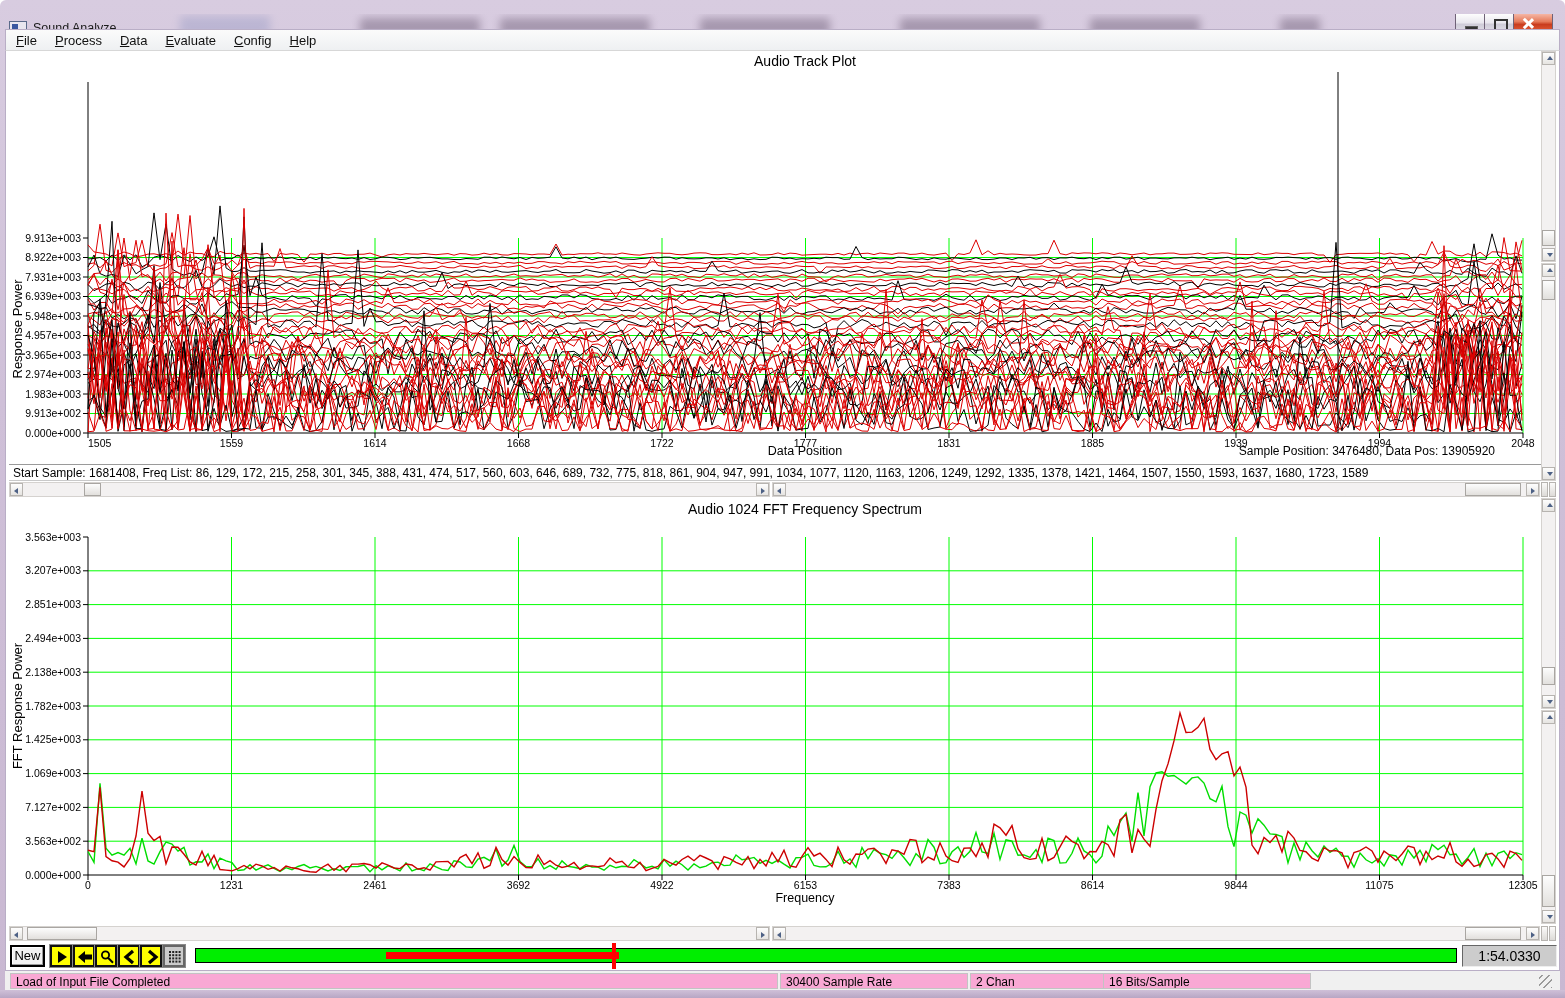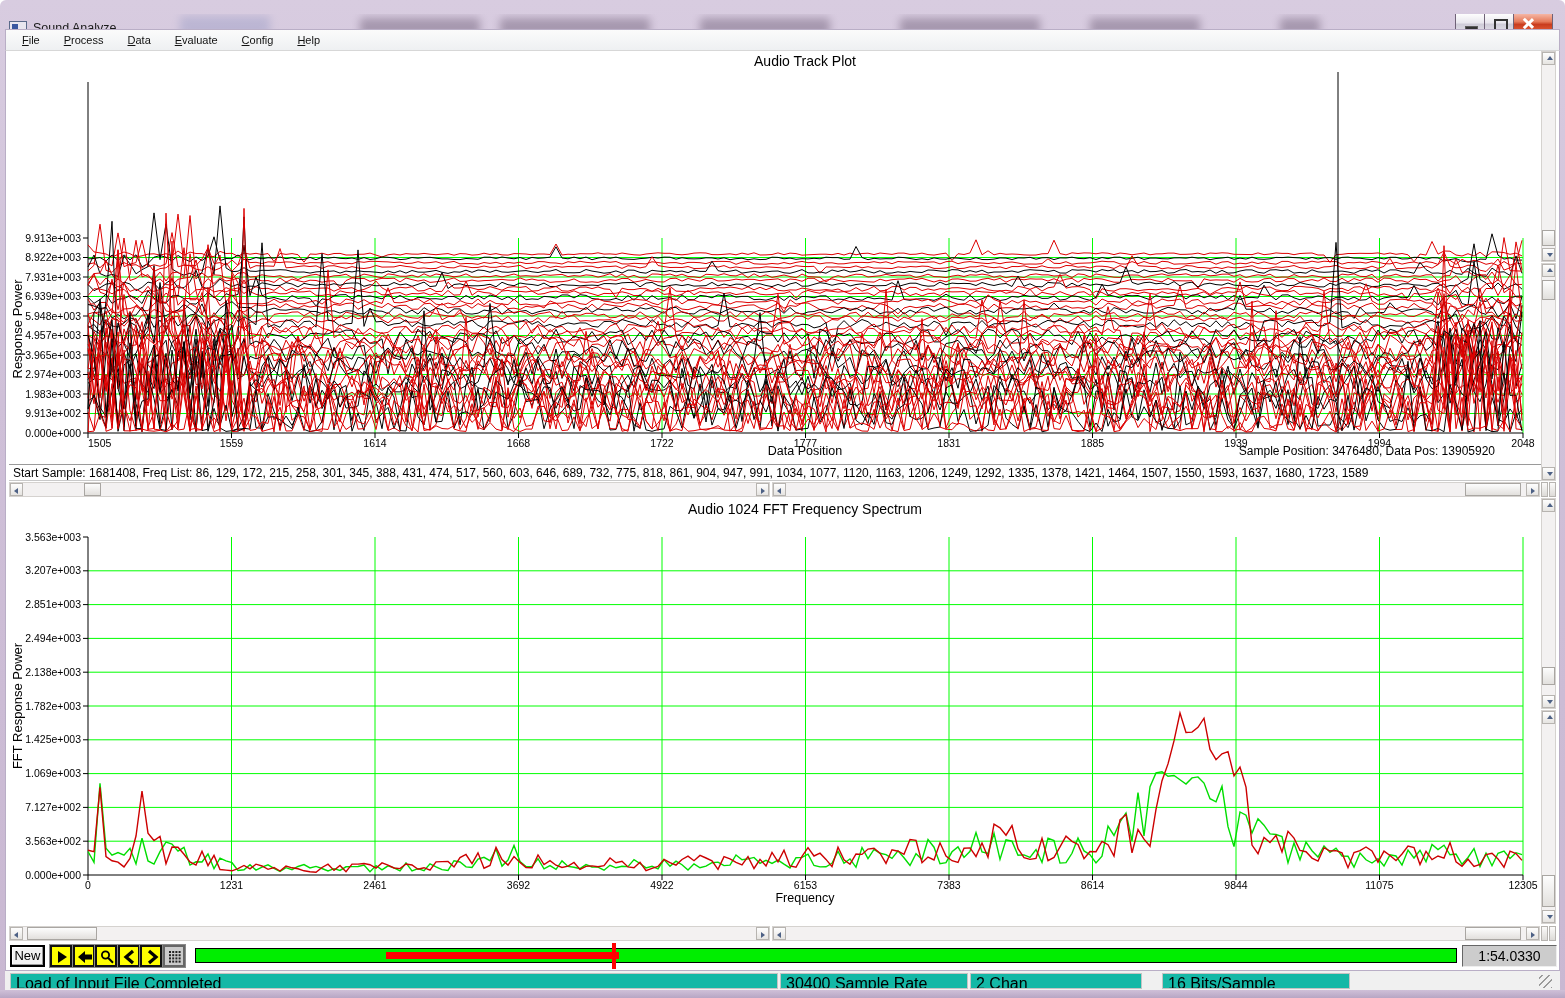--- a/index.html
+++ b/index.html
@@ -23,21 +23,21 @@
   #btn-close{left:1513px;width:40px;border-radius:0 0 3px 0;
     background:linear-gradient(180deg,#f5b6a5 0%,#e67a5a 40%,#c93c1e 55%,#e8643c 100%);}
   #btn-min .g{position:absolute;left:9px;top:12px;width:11px;height:3px;background:#333;border:1px solid #fff3;}
   #btn-max .g{position:absolute;left:9px;top:5px;width:10px;height:8px;border:2px solid #333;}
   #btn-close .g1,#btn-close .g2{position:absolute;left:13px;top:3px;width:2.5px;height:13px;background:#fff;}
   #btn-close .g1{transform:rotate(45deg);} #btn-close .g2{transform:rotate(-45deg);}
   
   #menubar{position:absolute;left:5px;top:29px;width:1555px;height:22px;
     background:linear-gradient(180deg,#fbfbfb,#eef0f2);border:1px solid #b9aec6;border-bottom:1px solid #d7d7d7;
     box-sizing:border-box;display:flex;align-items:center;}
-  .mi{font-size:11px;color:#111;padding:2px 8px;margin-left:8px;text-align:center;}
+  .mi{font-size:13px;color:#111;padding:2px 8px;margin-left:2px;text-align:center;}
   .mi u{text-decoration:underline;}
   
   #client{position:absolute;left:5px;top:51px;width:1555px;height:939px;background:#fff;
     border-left:1px solid #b9aec6;border-right:1px solid #b9aec6;box-sizing:border-box;}
   svg text{font-family:"Liberation Sans",sans-serif;}
   #pane1{position:absolute;left:9px;top:49px;}
   #pane2{position:absolute;left:9px;top:498px;}
   #track-status-line{position:absolute;left:9px;top:464px;width:1532px;height:17px;
     border-top:1px solid #9a9a9a;border-bottom:1px solid #c9c9c9;box-sizing:border-box;
     font-size:12px;color:#000;padding:1px 0 0 4px;background:#fff;white-space:nowrap;overflow:hidden;}
@@ -72,21 +72,21 @@
     border:1px solid #000;box-sizing:border-box;}
   #progress-red{position:absolute;top:3px;height:7px;background:#ff0000;}
   #progress-cursor{position:absolute;top:1px;width:4px;height:26px;background:#ff0000;}
   #time-display{position:absolute;left:1456px;top:3px;width:95px;height:22px;background:#cccccc;
     border-top:1px solid #666;border-left:1px solid #666;border-right:1px solid #eee;border-bottom:1px solid #eee;
     box-sizing:border-box;font-size:14px;color:#000;text-align:center;line-height:20px;}
   
   #statusbar{position:absolute;left:5px;top:970px;width:1555px;height:20px;background:#f0f0f0;
     border-top:1px solid #b9aec6;box-sizing:border-box;}
   .sfield{position:absolute;top:2px;height:16px;border:1px solid #c3c3c3;box-sizing:border-box;
-    font-size:16px;color:#000;padding:1px 0 12px 5px;background:#14b8a6;white-space:nowrap;overflow:hidden;}
+    font-size:12px;color:#000;padding:1px 0 12px 5px;background:#f9a8d4;white-space:nowrap;overflow:hidden;}
   #resize-grip{position:absolute;left:1534px;top:4px;width:13px;height:13px;
     background:repeating-linear-gradient(135deg,transparent 0 2px,#9a9a9a 2px 3px,transparent 3px 5px);}
   #bottom-edge{position:absolute;left:0;top:990px;width:1565px;height:8px;
     background:linear-gradient(180deg,#cfc0d8,#b7a6c4);}
 </style>
 </head>
 <body>
 
 <div id="frame">
 
@@ -438,20 +438,20 @@
     </div>
     <div id="progress-cursor" style="left: 606px;"></div>
     <div id="time-display">1:54.0330</div>
   </div>
 
   <div id="statusbar">
     <div id="status-fields">
         <div class="sfield" style="left: 5px; width: 768px;">Load of Input File Completed</div>
         <div class="sfield" style="left: 775px; width: 188px;">30400 Sample Rate</div>
         <div class="sfield" style="left: 965px; width: 172px;">2 Chan</div>
-        <div class="sfield" style="left: 1157px; width: 188px;">16 Bits/Sample</div>
+        <div class="sfield" style="left: 1098px; width: 208px;">16 Bits/Sample</div>
         <div class="sfield" style="left: 1381px; width: 152px; margin-top: 40px;">14823424</div>
       </div>
     <div id="resize-grip"></div>
   </div>
 
   <div id="bottom-edge"></div>
 </div>
 
 </body></html>

